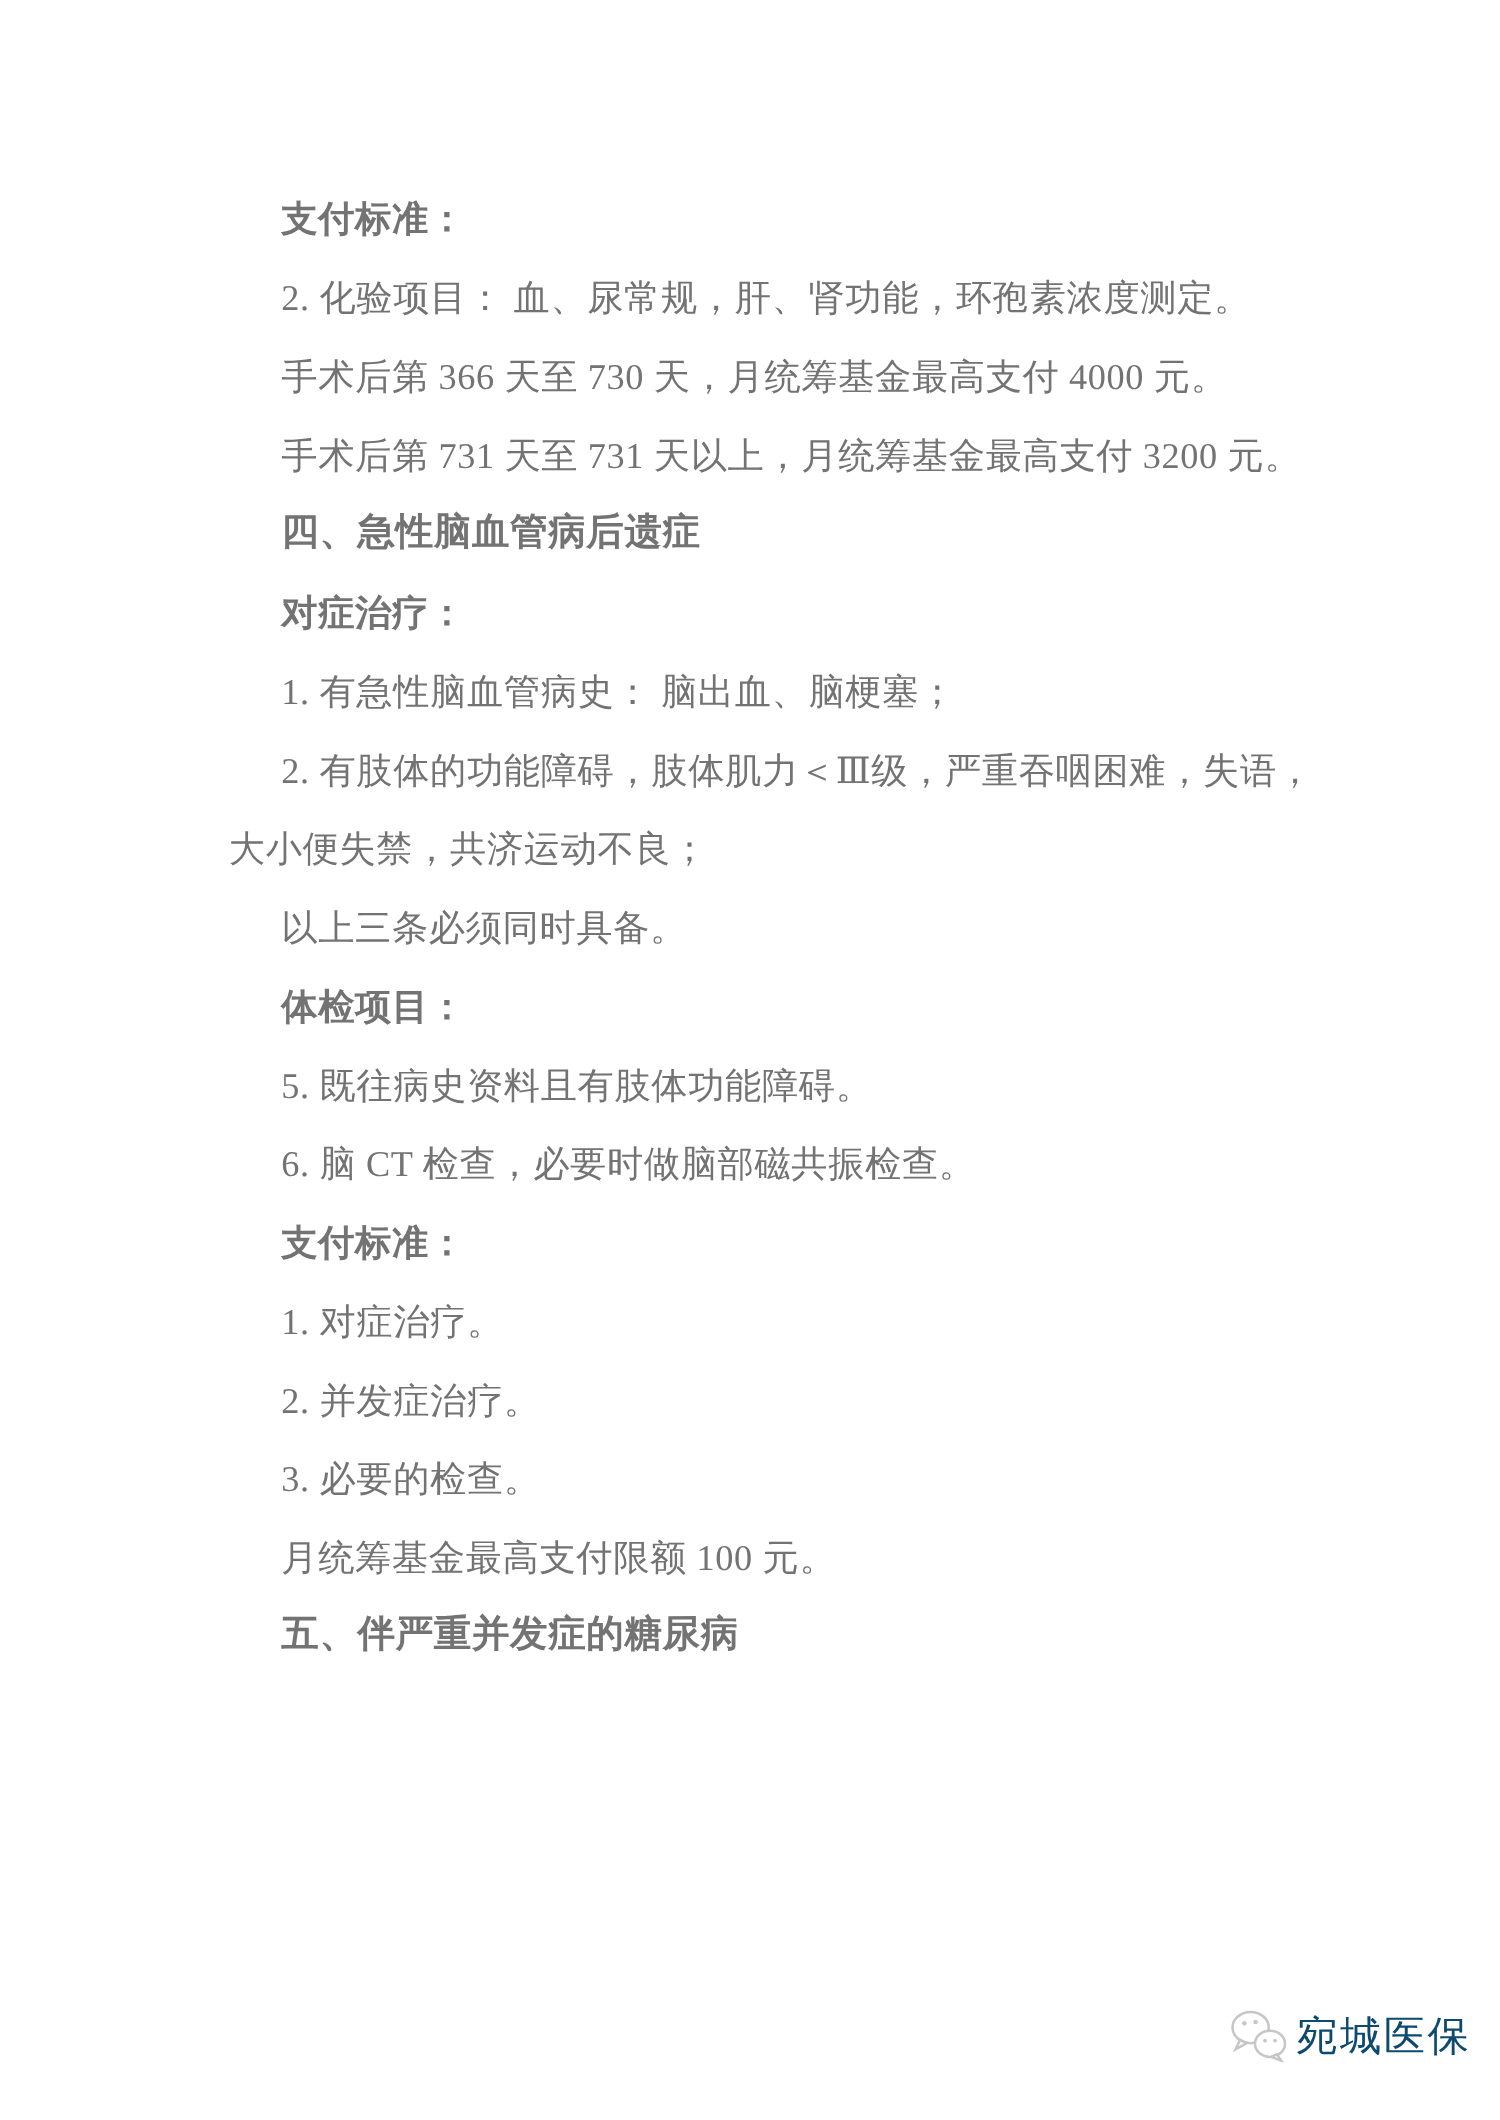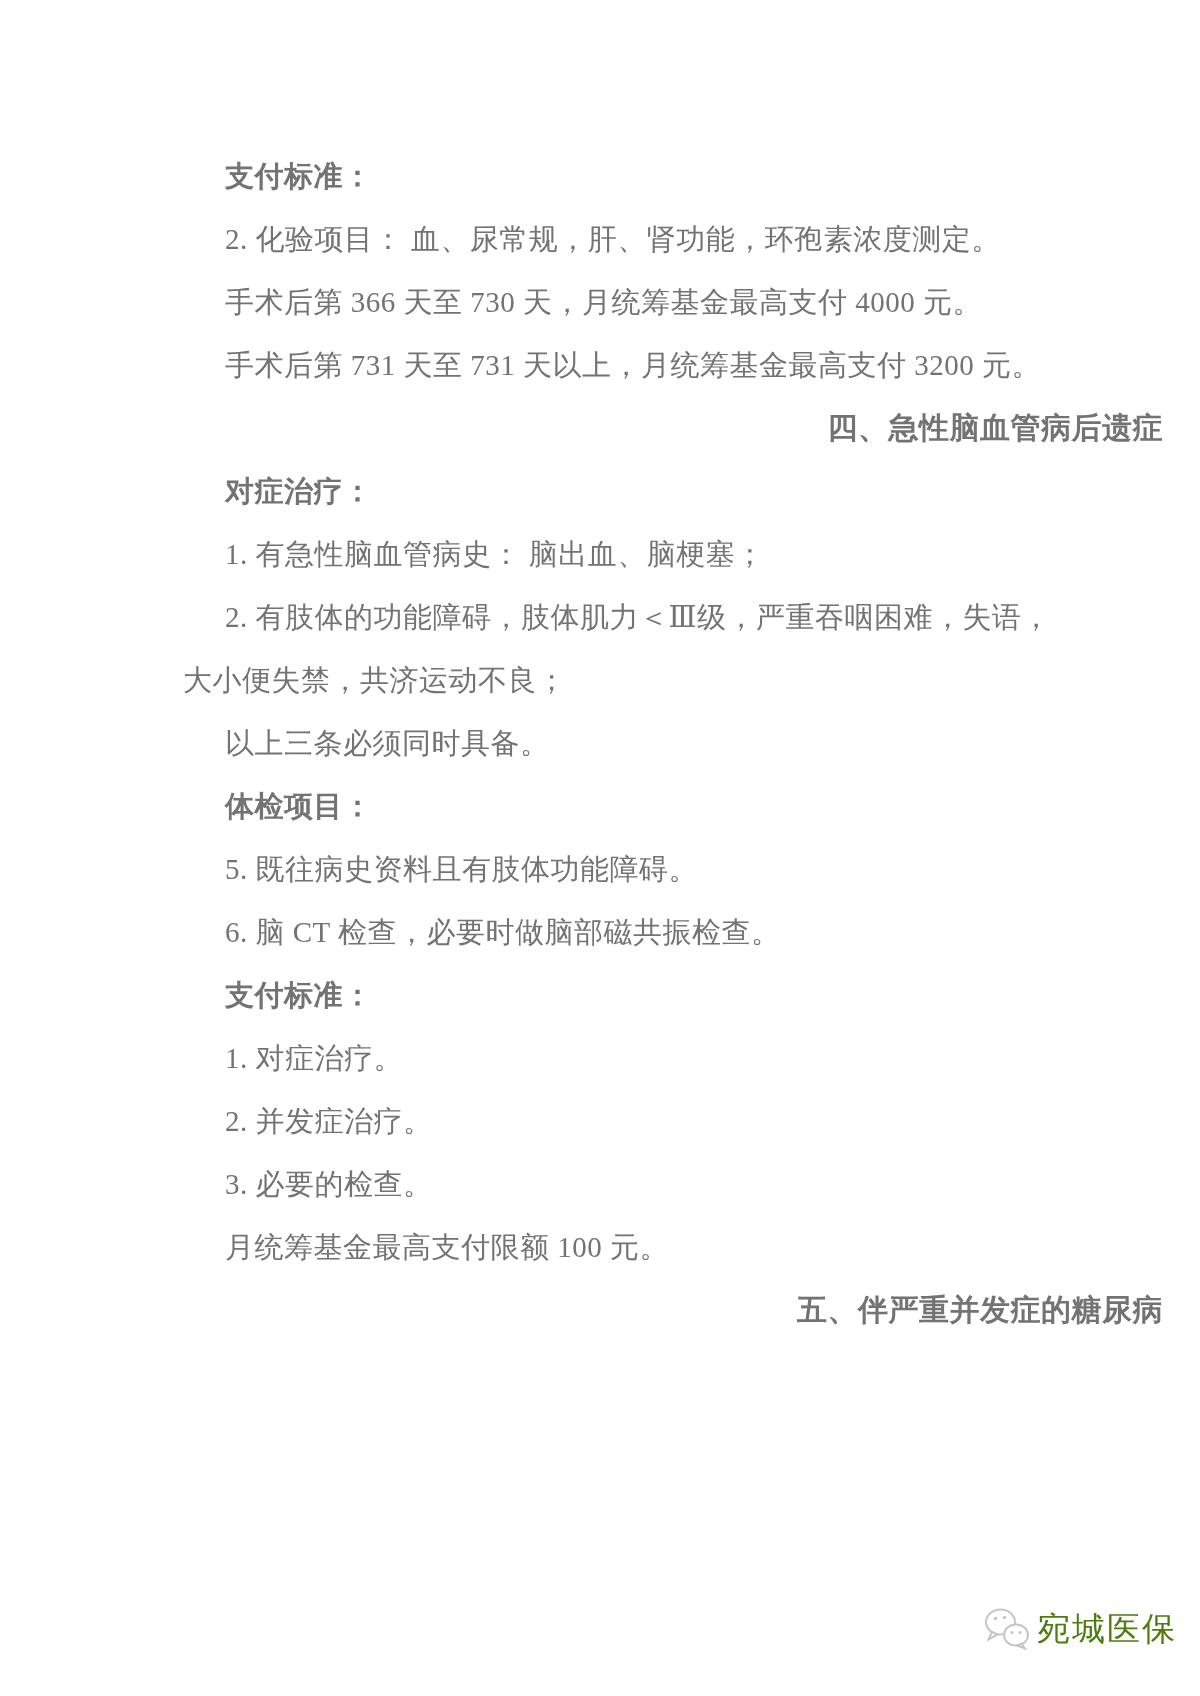--- a/index.html
+++ b/index.html
@@ -32,36 +32,35 @@
   }
   .cont {
     padding-left: 0;             
   }
   .bold {
     font-weight: bold;
   }
   .section {
     font-weight: bold;
     font-size: 30px;
-    font-family: Liberation Serif, serif;
-    text-align: right;
+    font-family: Liberation Mono, monospace;
   }
   .watermark {
     position: absolute;
     left: 984px;
     top: 1606px;
     display: flex;
     align-items: center;
     gap: 7px;
   }
   .watermark-label {
     font-size: 33px;
     line-height: 46px;
     letter-spacing: 2px;
-    color: #4d7c0f;
+    color: #0c4a6e;
     font-family: "Liberation Sans", "DejaVu Sans", sans-serif;
     text-shadow: 1px 1px 0 #ffffff;
   }
 </style>
 </head>
 <body>
 
 <div class="page">
 
   <div class="doc">

